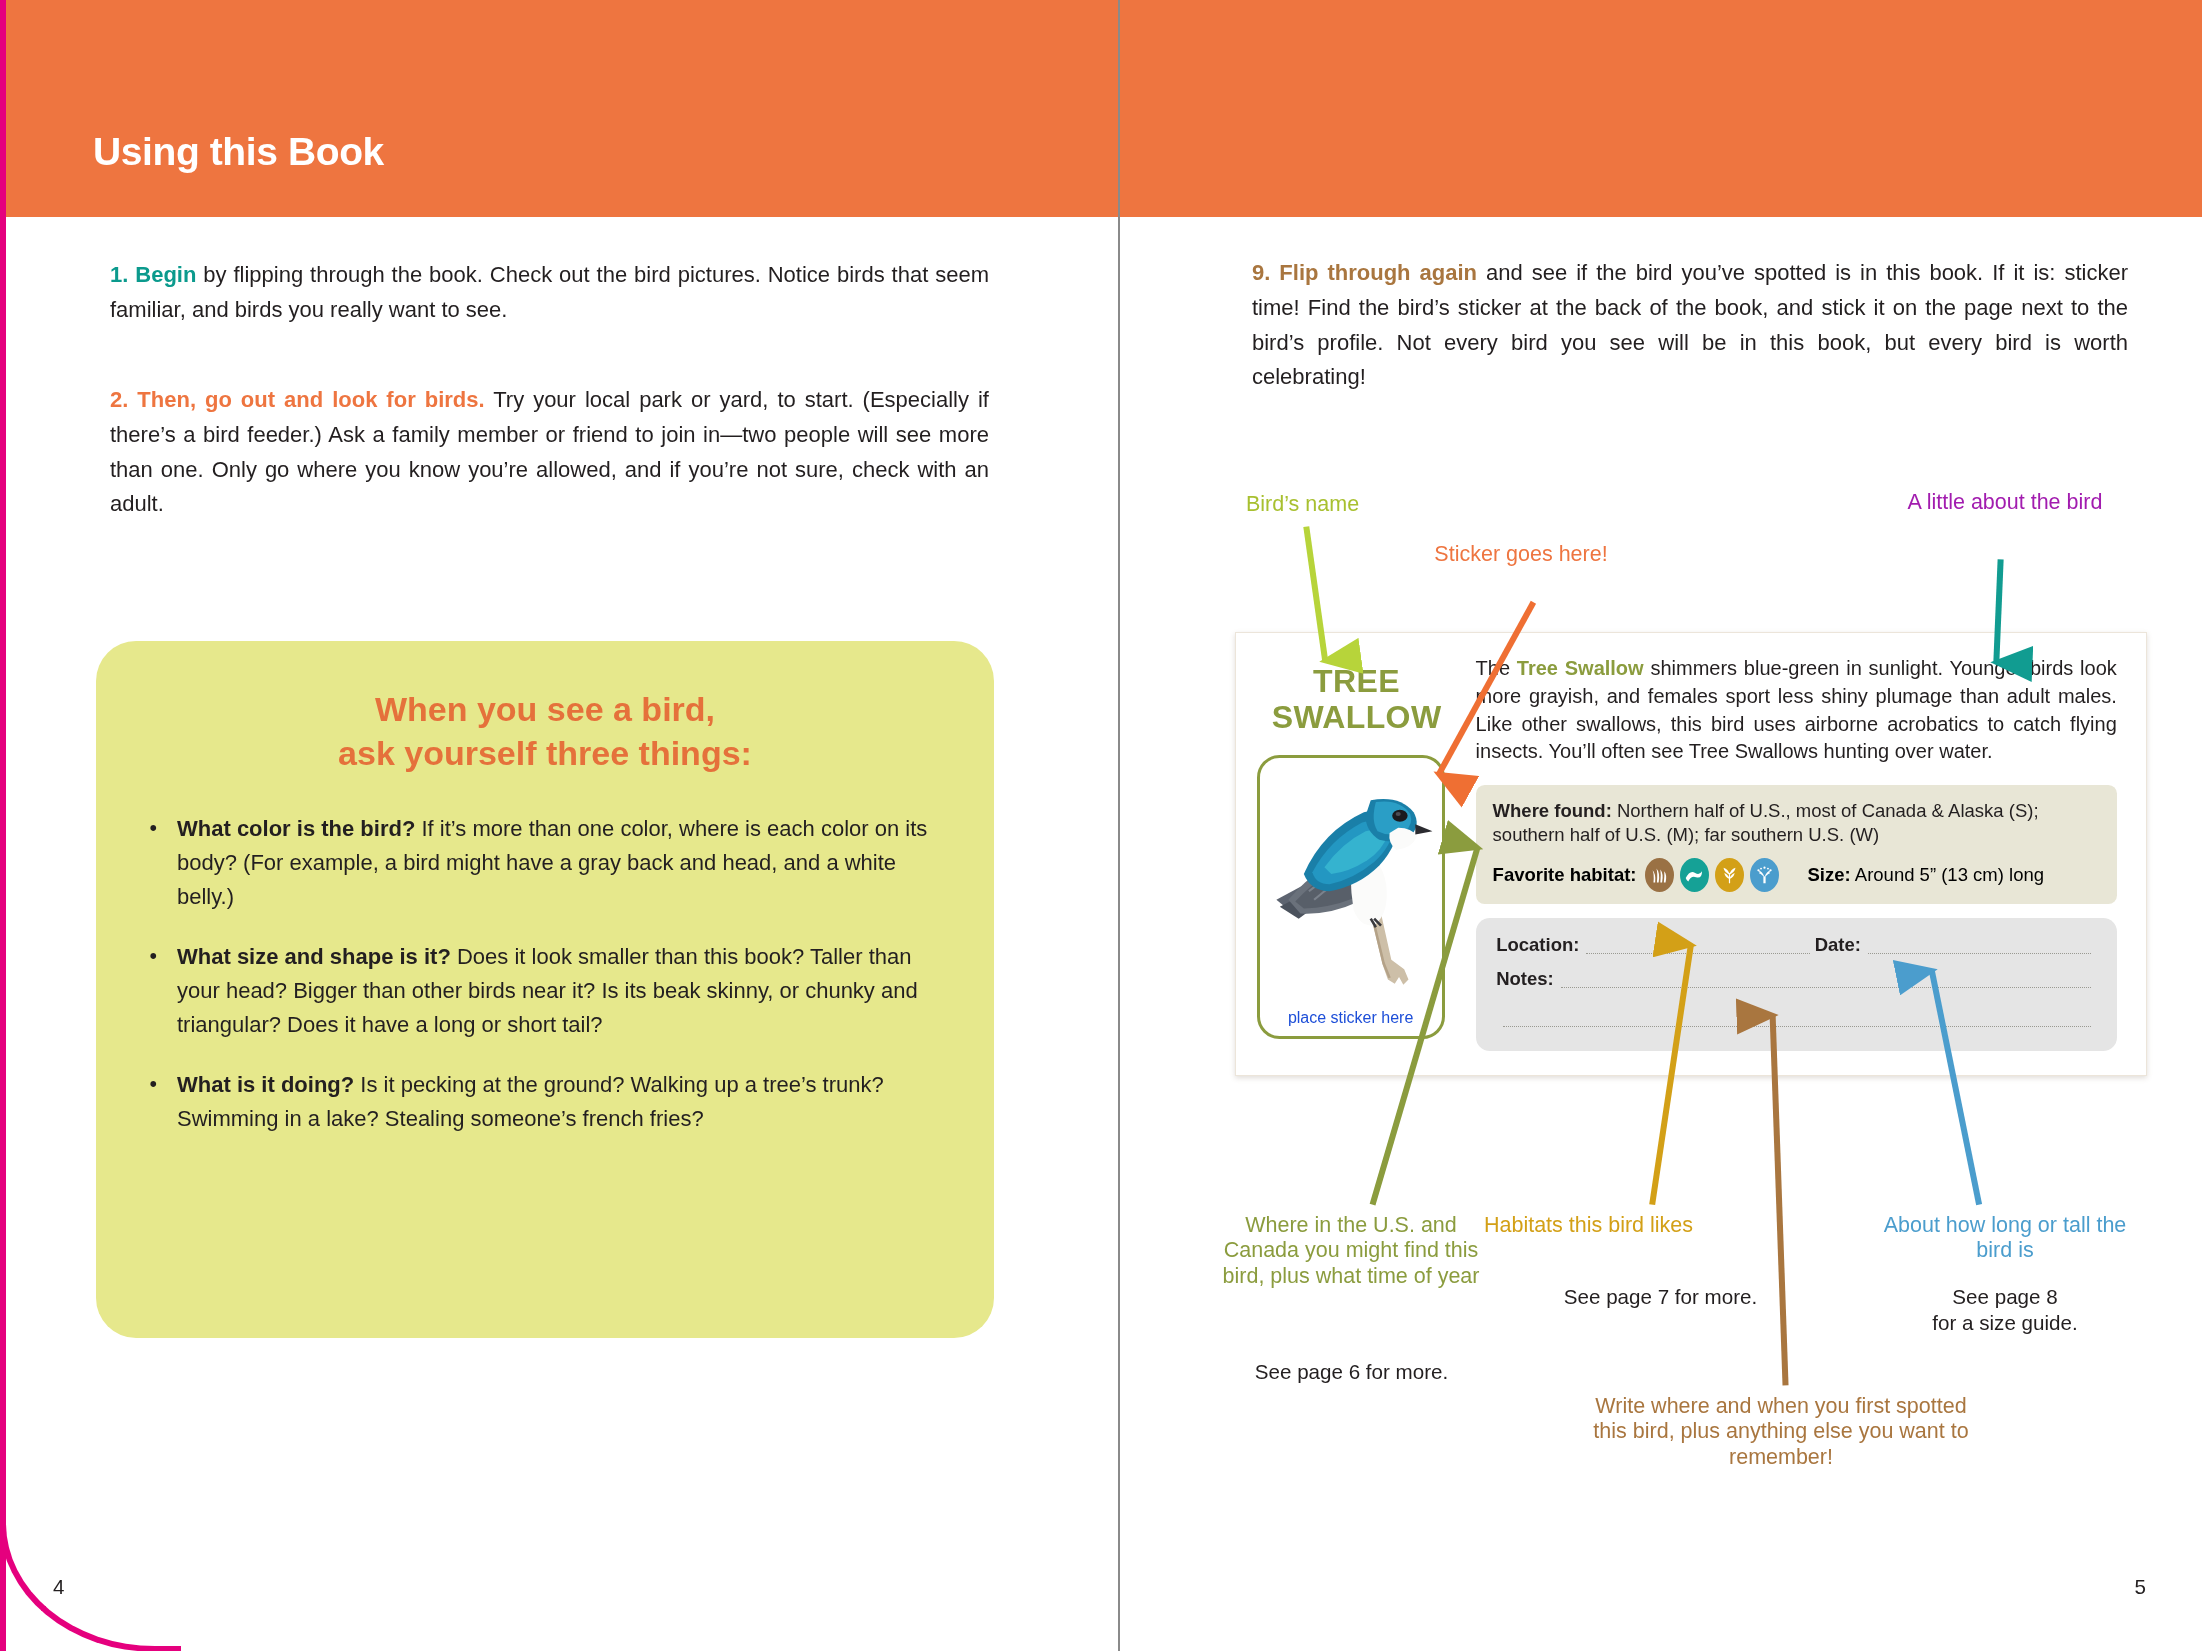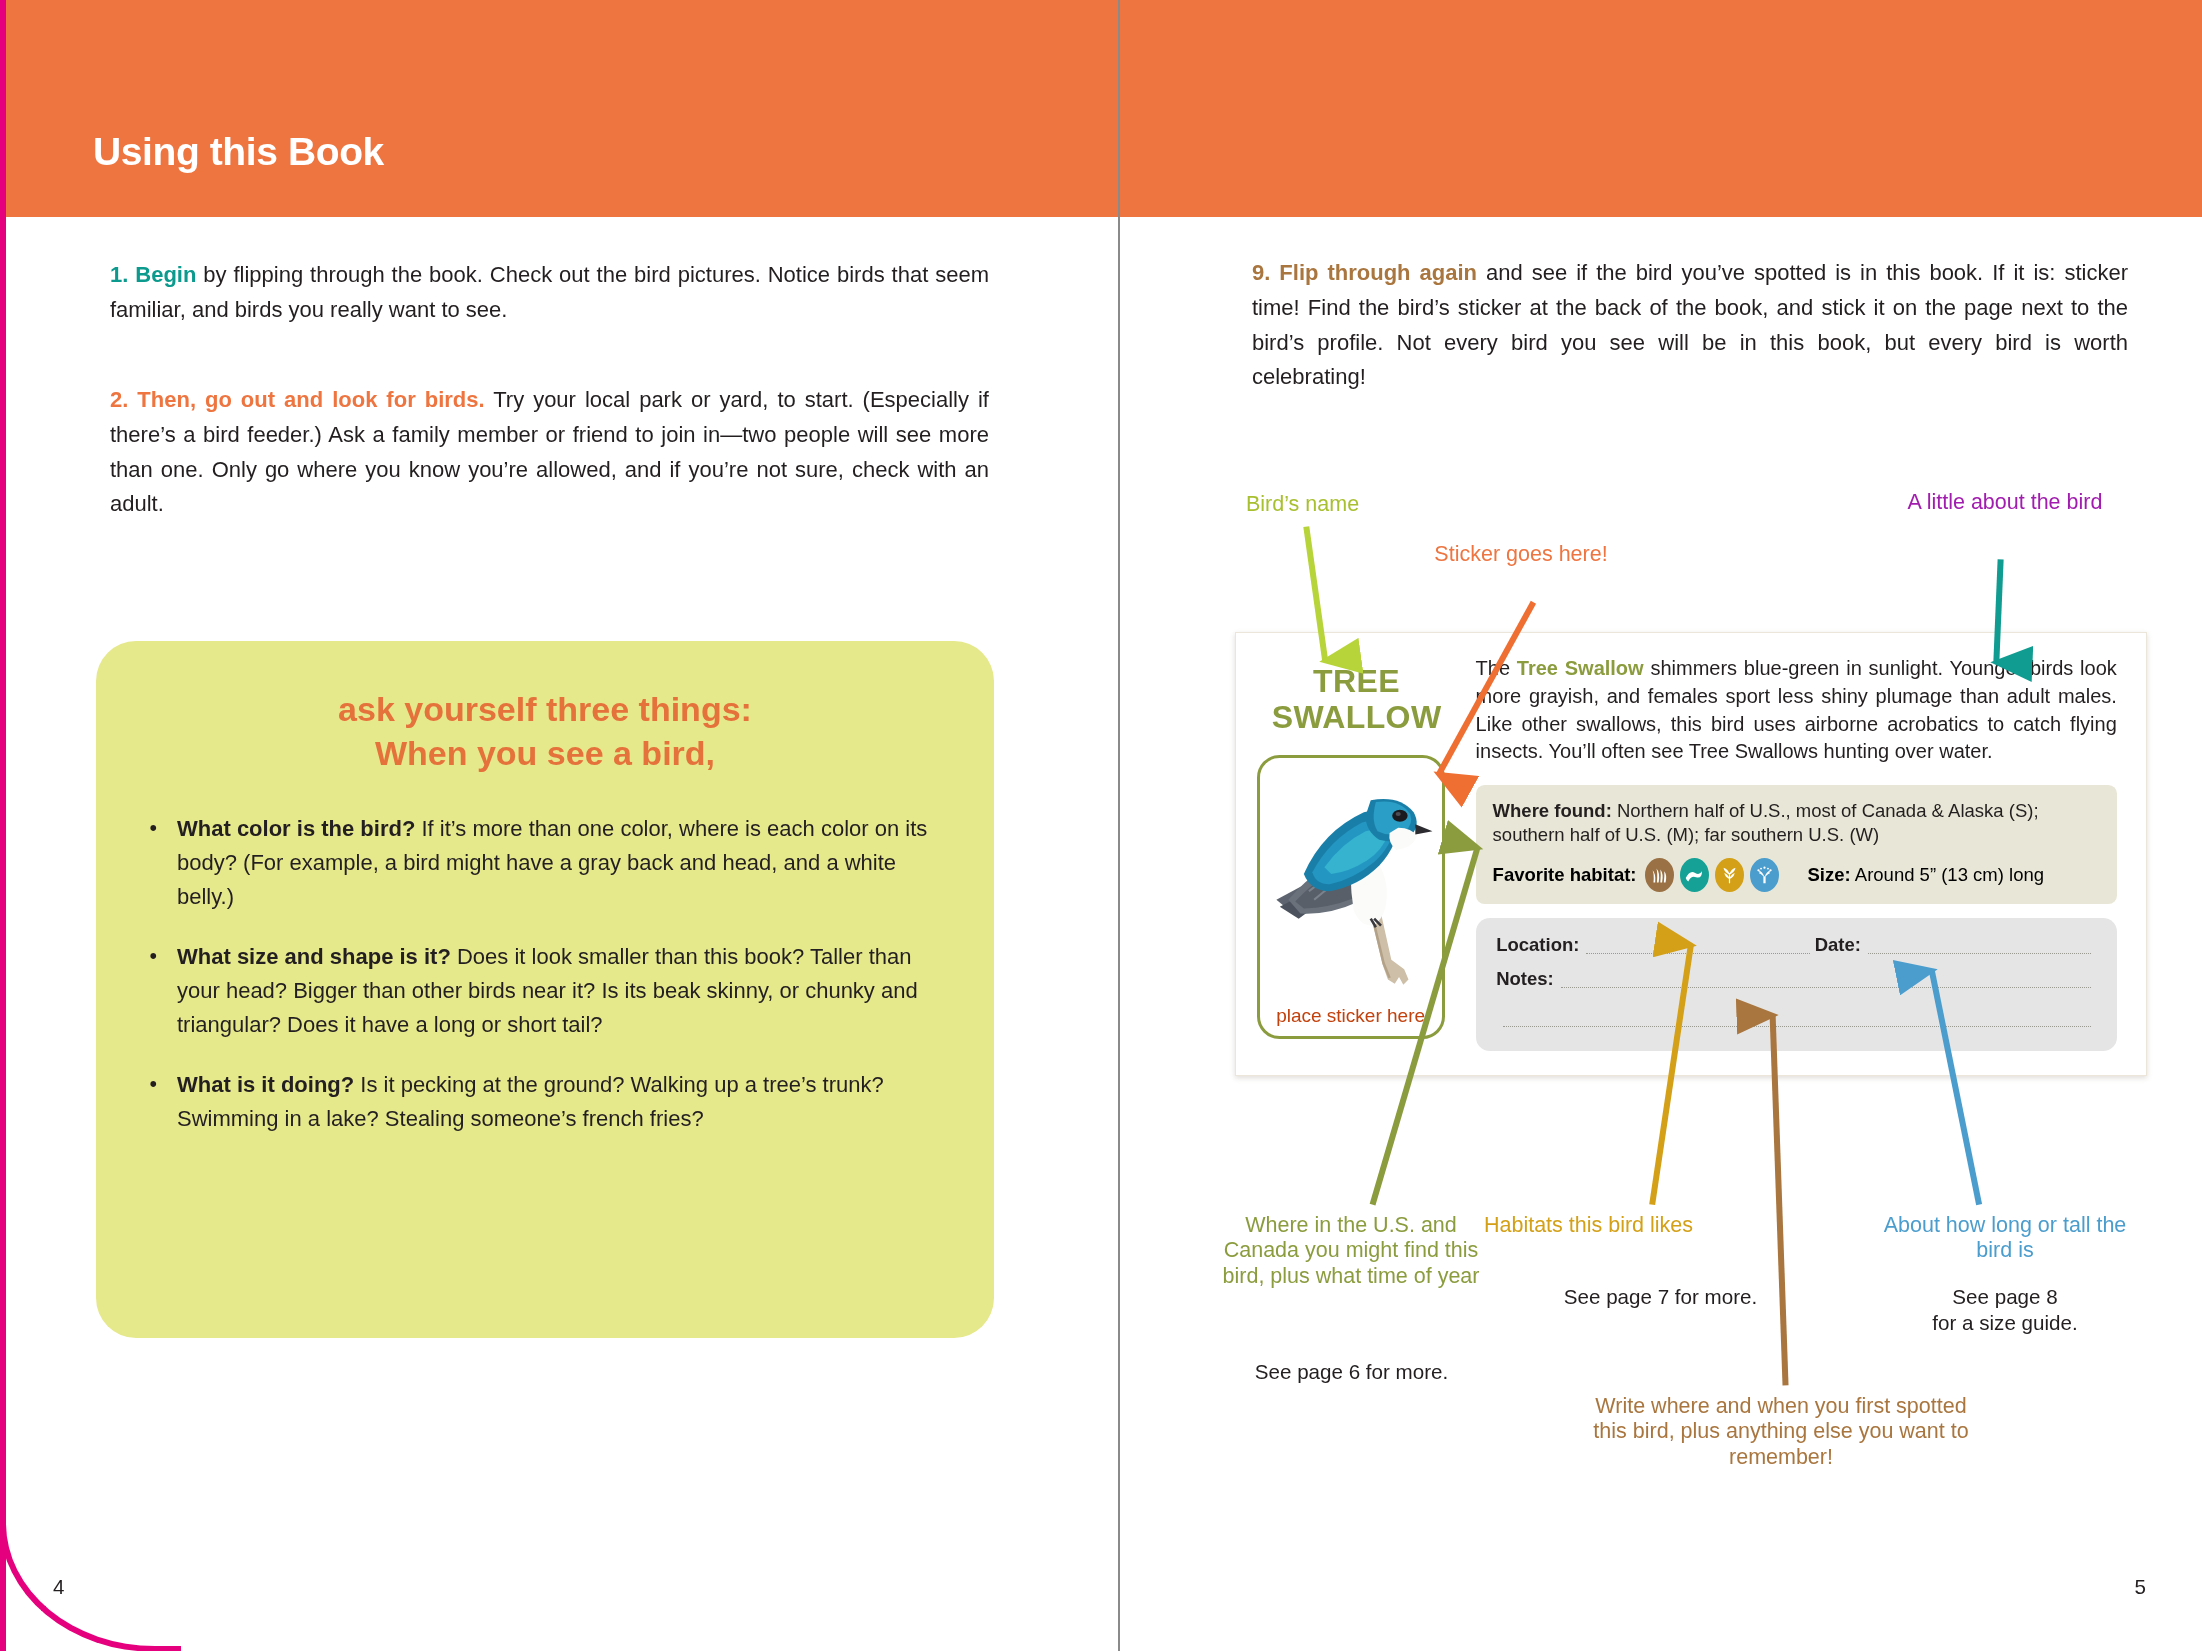--- a/index.html
+++ b/index.html
@@ -128,21 +128,21 @@
     color:#8b9c3e;font-weight:bold;font-size:32px;line-height:1.12;
     letter-spacing:0.4px;margin-top:8.6px;
   }
   #sticker-frame{
     margin-top:19px;width:188px;height:284px;
     border:3.4px solid #8b9c3e;border-radius:22.4px;
     position:relative;box-sizing:border-box;
     display:flex;flex-direction:column;align-items:center;justify-content:flex-end;
     padding-bottom:8.6px;
   }
-  #sticker-caption{font-size:19px;color:#c2410c;font-weight:normal;}
+  #sticker-caption{font-size:16px;color:#1d4ed8;font-weight:normal;}
   #bird-art{position:absolute;left:50%;top:13.8px;transform:translateX(-50%);}
 
   
   #card-right{flex:1;padding-left:19px;padding-right:8.6px;}
   #desc{
     font-size:20px;line-height:1.38;color:#231f20;text-align:justify;
   }
   #desc .sp{color:#8b9c3e;font-weight:bold;}
   #stat-box{
     margin-top:19px;background:#e8e6d6;border-radius:8.6px;
@@ -187,22 +187,22 @@
 <div class="body-col" id="para1">
   <span class="lead-teal">1. Begin</span><span> by flipping through the book. Check out the bird pictures. Notice birds that seem familiar, and birds you really want to see.</span>
 </div>
 
 <div class="body-col" id="para2">
   <span class="lead-orange">2. Then, go out and look for birds.</span><span> Try your local park or yard, to start. (Especially if there’s a bird feeder.) Ask a family member or friend to join in—two people will see more than one. Only go where you know you’re allowed, and if you’re not sure, check with an adult.</span>
 </div>
 
 <div id="callout">
   <div id="callout-title">
+    <div>When you see a bird,</div>
     <div>ask yourself three things:</div>
-    <div>When you see a bird,</div>
   </div>
   <ul id="callout-list">
     <li>
       <span class="bullet">•</span>
       <b>What color is the bird?</b><span> If it’s more than one color, where is each color on its body? (For example, a bird might have a gray back and head, and a white belly.)</span>
     </li>
     <li>
       <span class="bullet">•</span>
       <b>What size and shape is it?</b><span> Does it look smaller than this book? Taller than your head? Bigger than other birds near it? Is its beak skinny, or chunky and triangular? Does it have a long or short tail?</span>
     </li>

